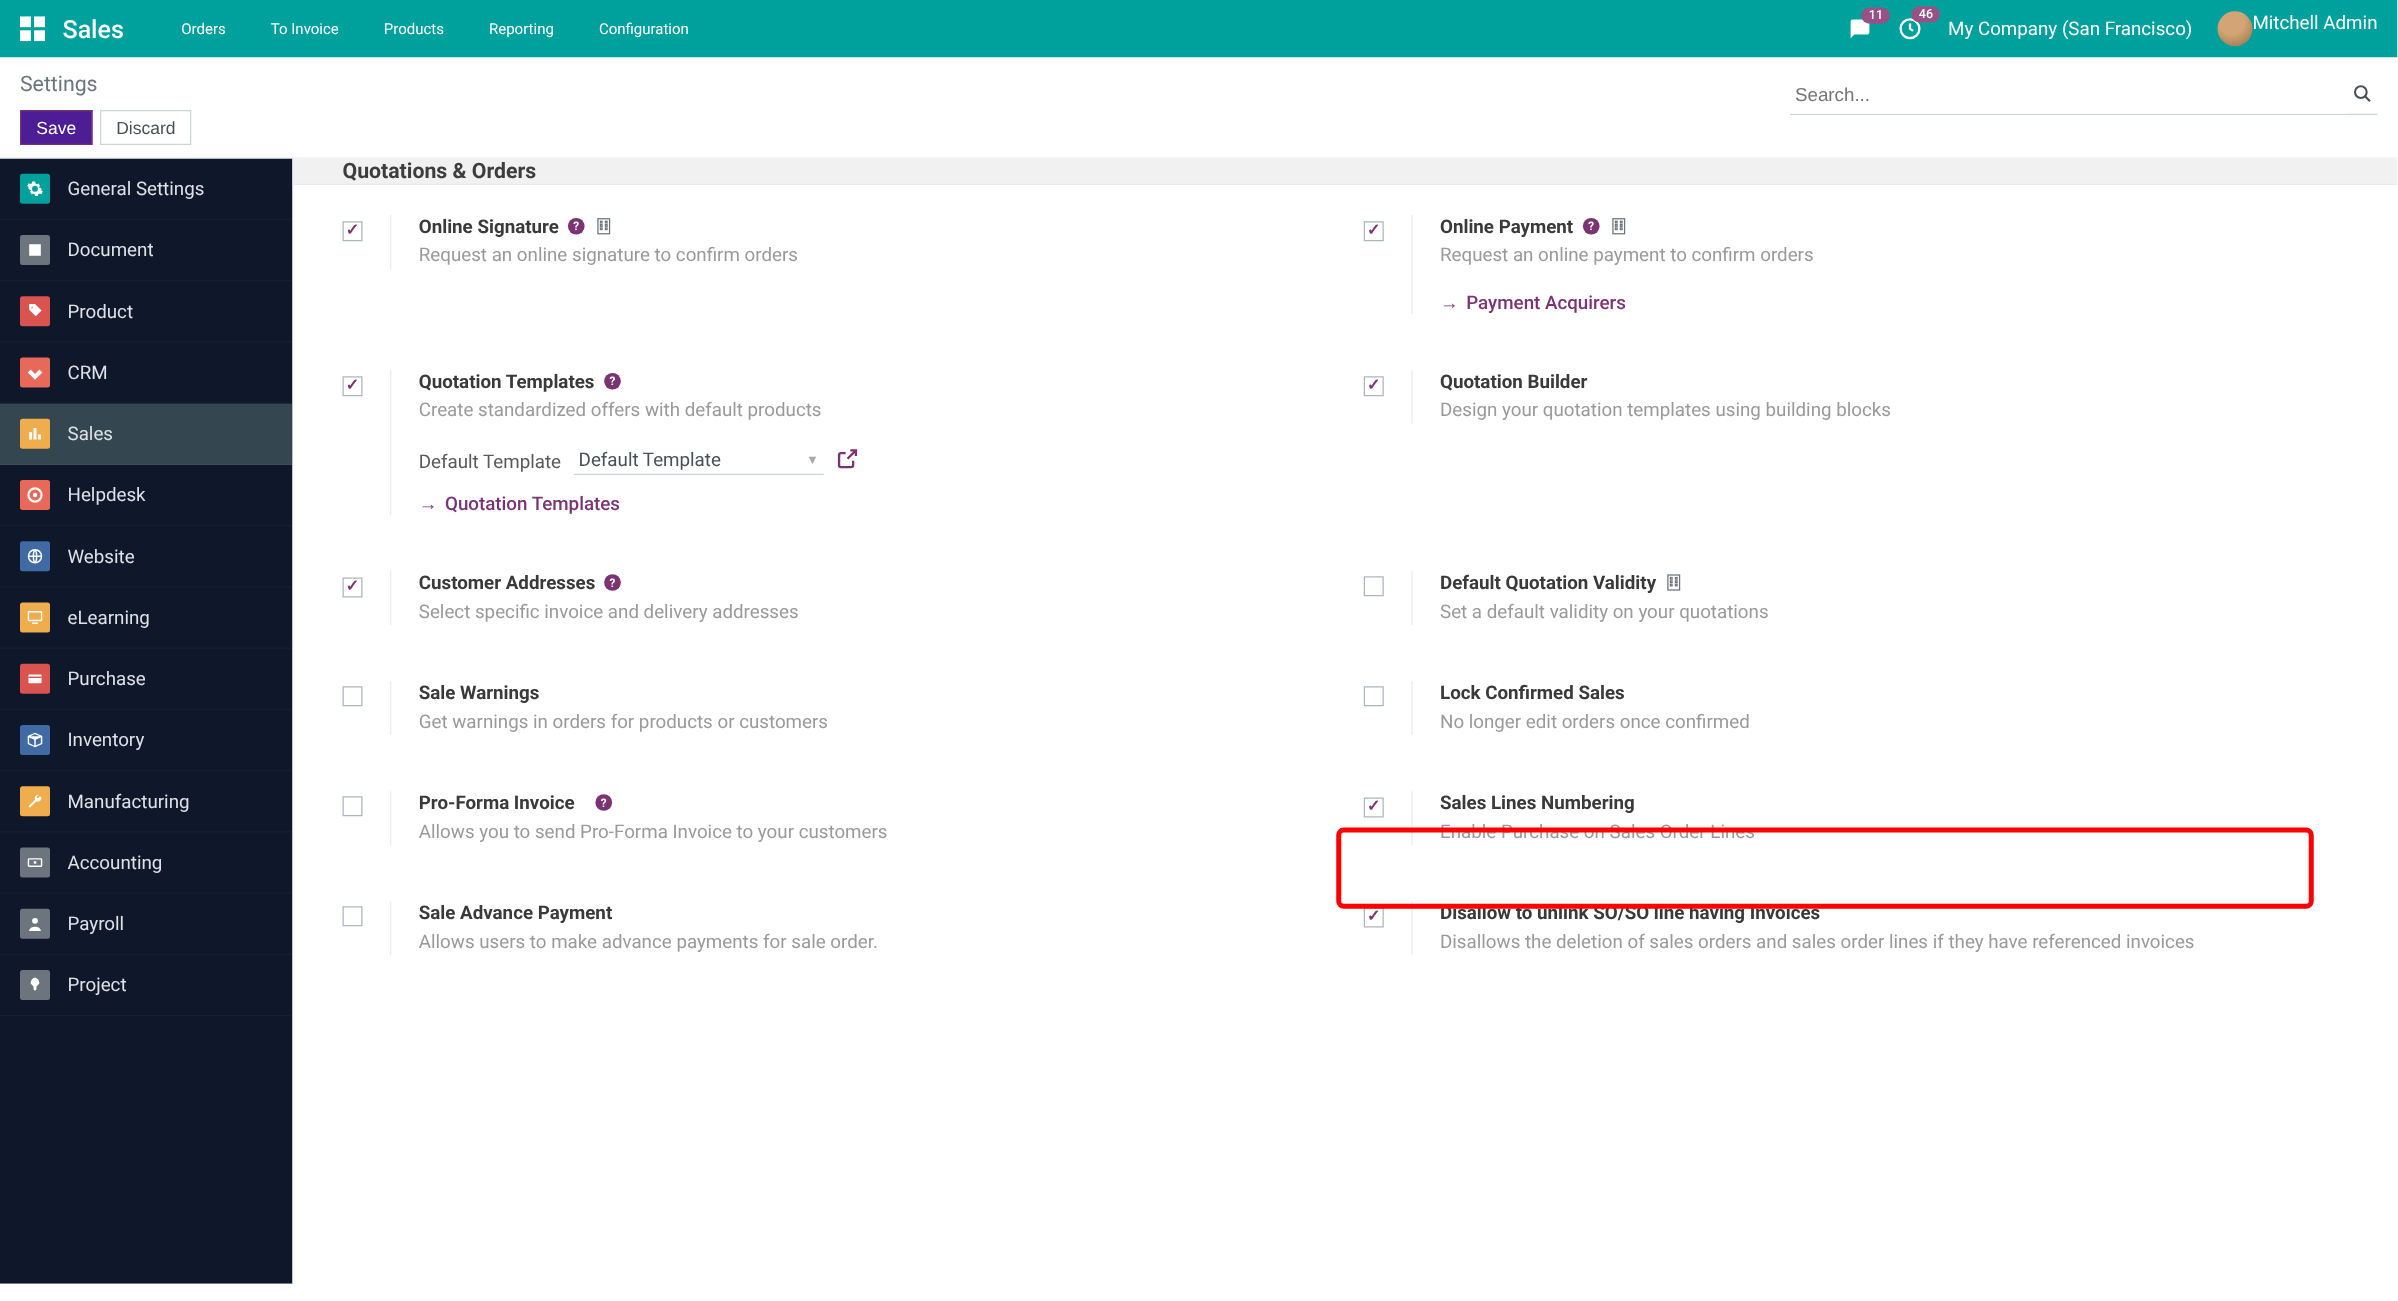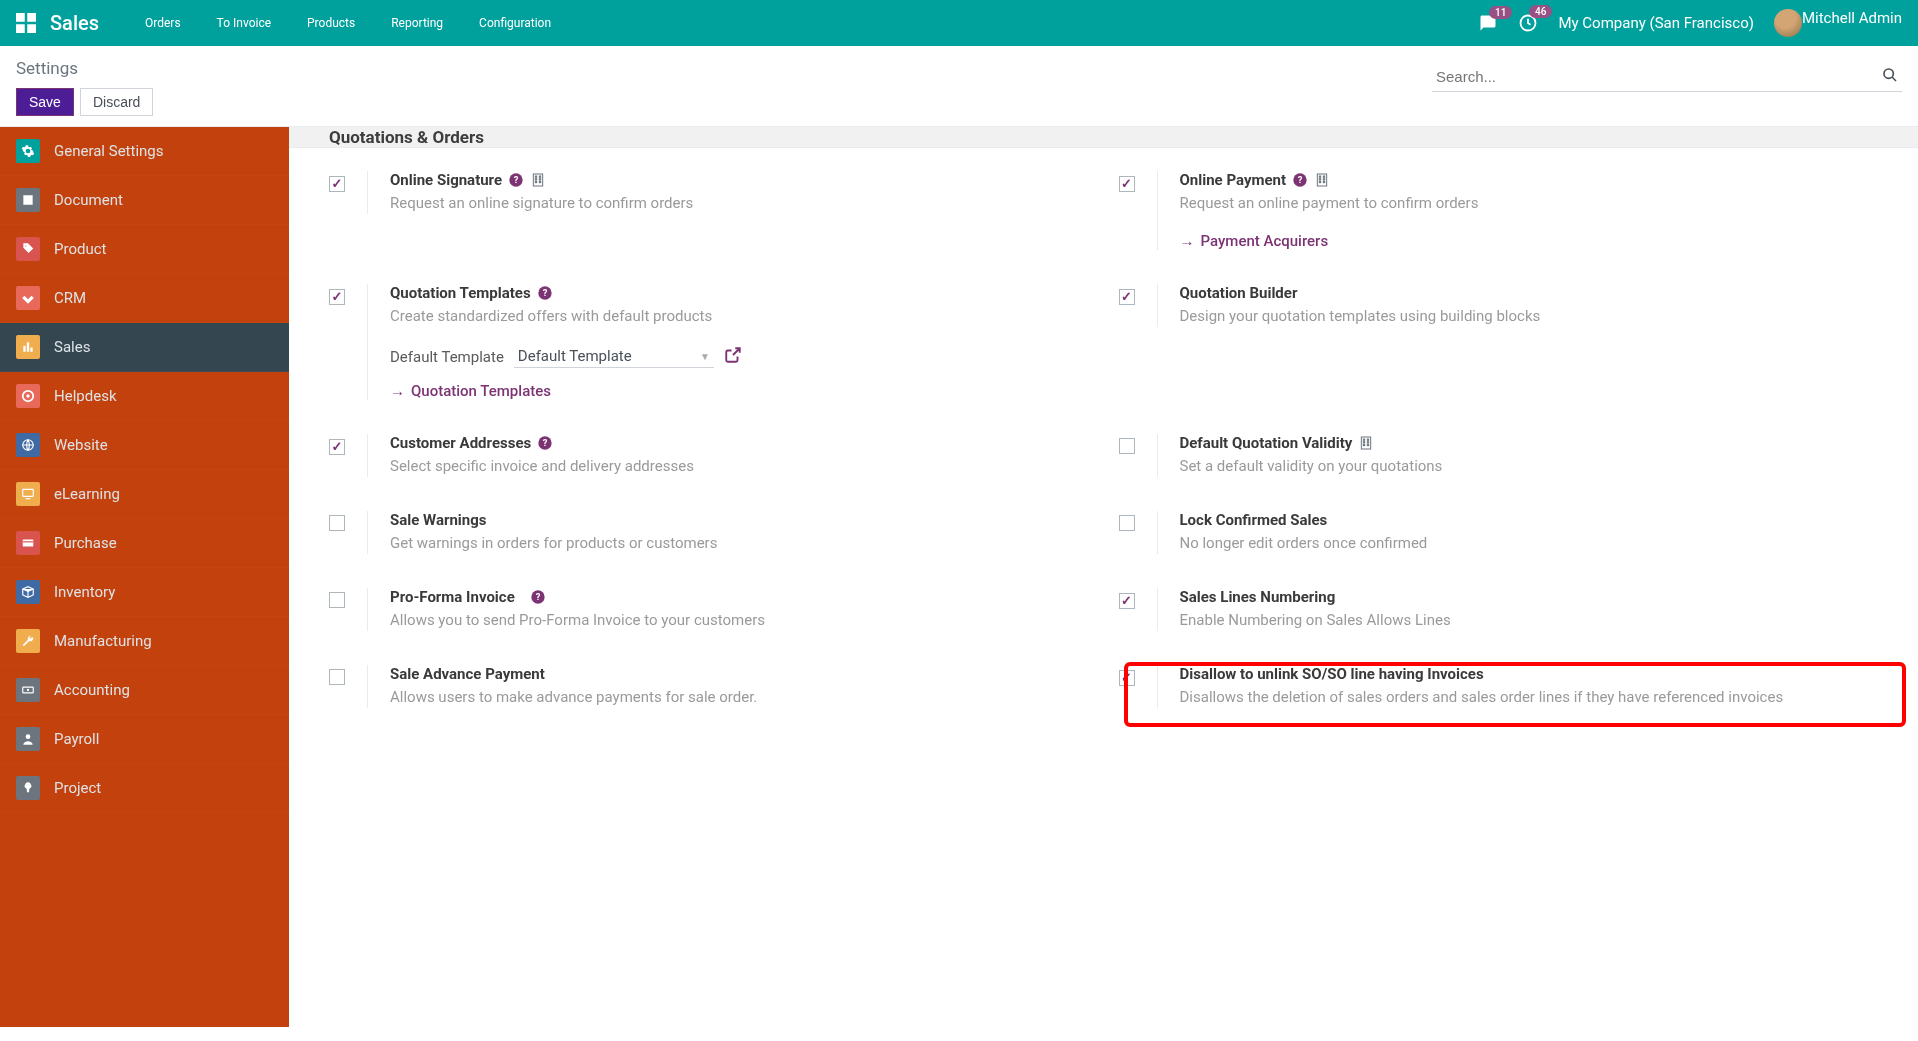--- a/index.html
+++ b/index.html
@@ -31,38 +31,38 @@
 .btn-secondary { background: #fff; color: #495057; }
 .cp-right { padding-top: 4px; }
 .searchbox { display: flex; align-items: center; border-bottom: 1px solid #ced4da; width: 470px; }
 .searchbox input { border: none; outline: none; padding: 6px 4px; font-size: 15px; flex: 1; color: #495057; }
 .searchbox .search-icon { color: #495057; cursor: pointer; padding: 4px; }
 
 
 .body { display: flex; height: calc(100vh - 46px - 95px); }
 
 
-.sidebar { width: 289px; background: #c2410c; overflow-y: auto; flex-shrink: 0; }
+.sidebar { width: 234px; background: #0f172a; overflow-y: auto; flex-shrink: 0; }
 .side-item { display: flex; align-items: center; gap: 14px; padding: 12px 16px; color: #dee2e6; cursor: pointer; border-bottom: 1px solid rgba(255,255,255,0.03); }
 .side-item.active { background: #344750; }
 .side-icon { width: 24px; height: 24px; border-radius: 2px; display: flex; align-items: center; justify-content: center; flex-shrink: 0; }
 .side-icon svg { width: 14px; height: 14px; fill: #fff; }
 .ic-gray { background: #6c757d; }
 .ic-teal { background: #00a09d; }
 .ic-red { background: #d9534f; }
 .ic-redorange { background: #e8685a; }
 .ic-orange { background: #f0ad4e; }
 .ic-darkblue { background: #3f6aa3; }
 .side-label { font-size: 15px; }
 
 
 .content { flex: 1; overflow-y: auto; background: #fff; position: relative; }
 .content-inner { padding: 0 0 30px 0; }
 .section-header { background: #f1f1f1; padding: 0 40px; font-size: 17px; font-weight: 700; color: #3d3d3d; border-bottom: 1px solid #e9ecef; }
-.settings-grid { display: grid; grid-template-columns: 1fr 1fr; gap: 4px; padding: 8px 40px 0 40px; column-gap: 30px; margin-top: 15px; }
+.settings-grid { display: grid; grid-template-columns: 1fr 1fr; gap: 15px; padding: 24px 40px 0 40px; column-gap: 30px; }
 .setting-box { display: flex; gap: 22px; padding-bottom: 30px; align-items: flex-start; }
 .setting-check { flex-shrink: 0; padding-top: 4px; }
 .setting-content { flex: 1; border-left: 1px solid #e9ecef; padding-left: 22px; }
 .setting-title { font-size: 15px; font-weight: 700; color: #3a3a3a; display: flex; align-items: center; gap: 6px; }
 .setting-desc { color: #9a9a9a; font-size: 15px; margin-top: 4px; line-height: 1.4; }
 .setting-extra { margin-top: 18px; }
 .field-row { display: flex; align-items: center; gap: 10px; margin-bottom: 14px; }
 .field-label { color: #5a5a5a; font-size: 15px; }
 .dropdown { display: flex; align-items: center; gap: 6px; border-bottom: 1px solid #ced4da; padding: 2px 4px; min-width: 200px; justify-content: space-between; }
 .dropdown-val { color: #495057; font-size: 15px; }
@@ -453,21 +453,21 @@
             <div class="setting-desc">Allows you to send Pro-Forma Invoice to your customers</div>
           </div>
         </div>
 
         <div class="setting-box">
           <div class="setting-check"><span class="chk checked"></span></div>
           <div class="setting-content">
             <div class="setting-title">
                 <span>Sales Lines Numbering</span>
               </div>
-            <div class="setting-desc">Enable Numbering on Sales Allows Lines</div>
+            <div class="setting-desc">Enable Purchase on Sales Order Lines</div>
           </div>
         </div>
 
         <div class="setting-box">
           <div class="setting-check"><span class="chk"></span></div>
           <div class="setting-content">
             <div class="setting-title">
                 <span>Sale Advance Payment</span>
               </div>
             <div class="setting-desc">Allows users to make advance payments for sale order.</div>

